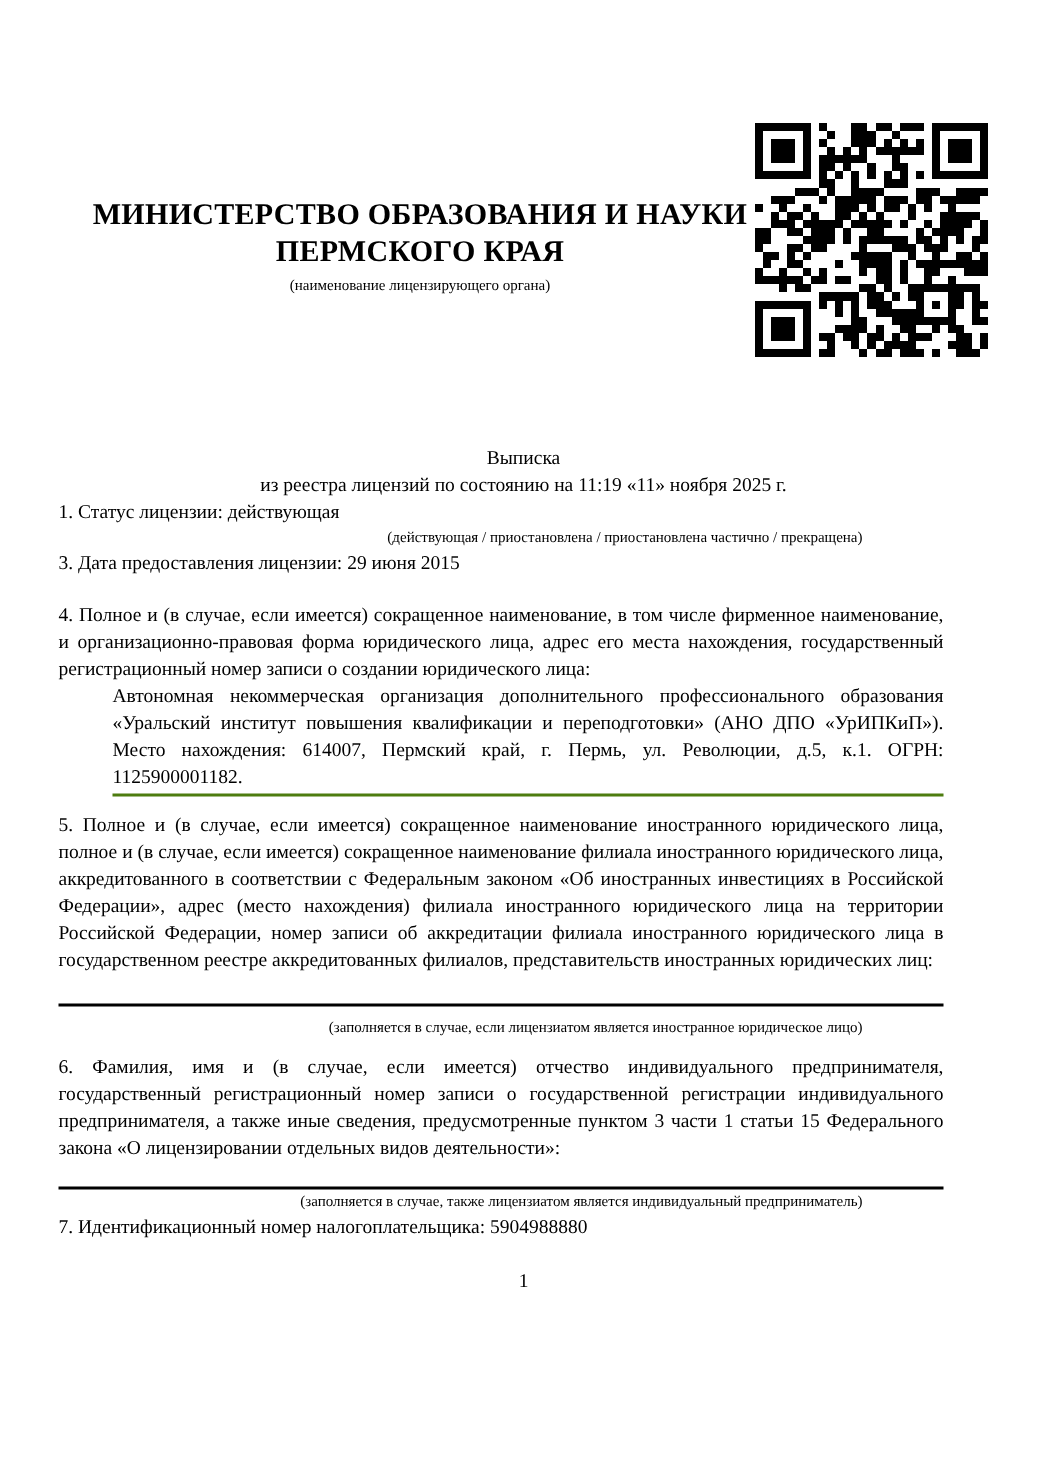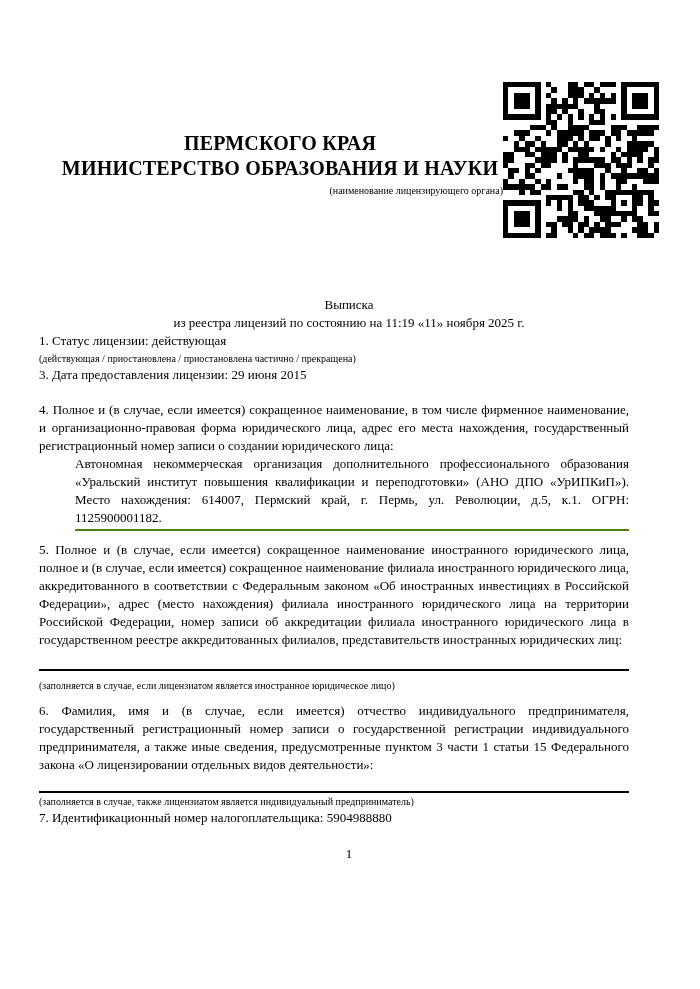--- a/index.html
+++ b/index.html
@@ -33,40 +33,40 @@
   }
   .ministry {
     font-weight: bold;
     font-size: 20px;
     line-height: 25px;
     letter-spacing: 0.2px;
   }
   .small-caption {
     font-size: 10px;
     line-height: 14px;
-    text-align: right;
+    text-align: center;
   }
   .header .small-caption { margin-top: 3px; }
 
   
   .doc-body {
     position: absolute;
     left: 39px;
     top: 296px;
     width: 590px;
   }
   .doc-body p { margin: 0; line-height: 18px; }
   .title {
     text-align: center;
     line-height: 18px;
     padding-left: 30px; 
   }
   .just { text-align: justify; }
   .caption-offset {
-    text-align: left;
+    text-align: right;
     margin-right: 54px; 
   }
   .item-1 { margin-top: 31px; }
   .caption-status { margin-top: 2px; }
   .item-2 { margin-top: 16px; }
   .item-3 { margin-top: 18px; }
   .sec-4 .label { margin-top: 17px; }
   .sec-4 .answer { border-bottom: 2px solid #4d7c0f; padding-bottom: 2px; margin-left: 36px; }
   .sec-4 .caption-offset { margin-top: 3px; }
   .sec-5 .label { margin-top: 10px; }
@@ -540,22 +540,22 @@
           <rect x="22" y="28" width="1" height="1"></rect>
           <rect x="25" y="28" width="1" height="1"></rect>
           <rect x="26" y="28" width="1" height="1"></rect>
           <rect x="27" y="28" width="1" height="1"></rect>
         </g>
       </svg>
   </div>
 
   <div class="header">
     <div class="ministry">
+      <div>МИНИСТЕРСТВО ОБРАЗОВАНИЯ И НАУКИ</div>
       <div>ПЕРМСКОГО КРАЯ</div>
-      <div>МИНИСТЕРСТВО ОБРАЗОВАНИЯ И НАУКИ</div>
     </div>
     <div class="small-caption">(наименование лицензирующего органа)</div>
   </div>
 
   <div class="doc-body">
 
     <div class="title">
       <div>Выписка</div>
       <div>из реестра лицензий по состоянию на 11:19 «11» ноября 2025 г.</div>
     </div>

